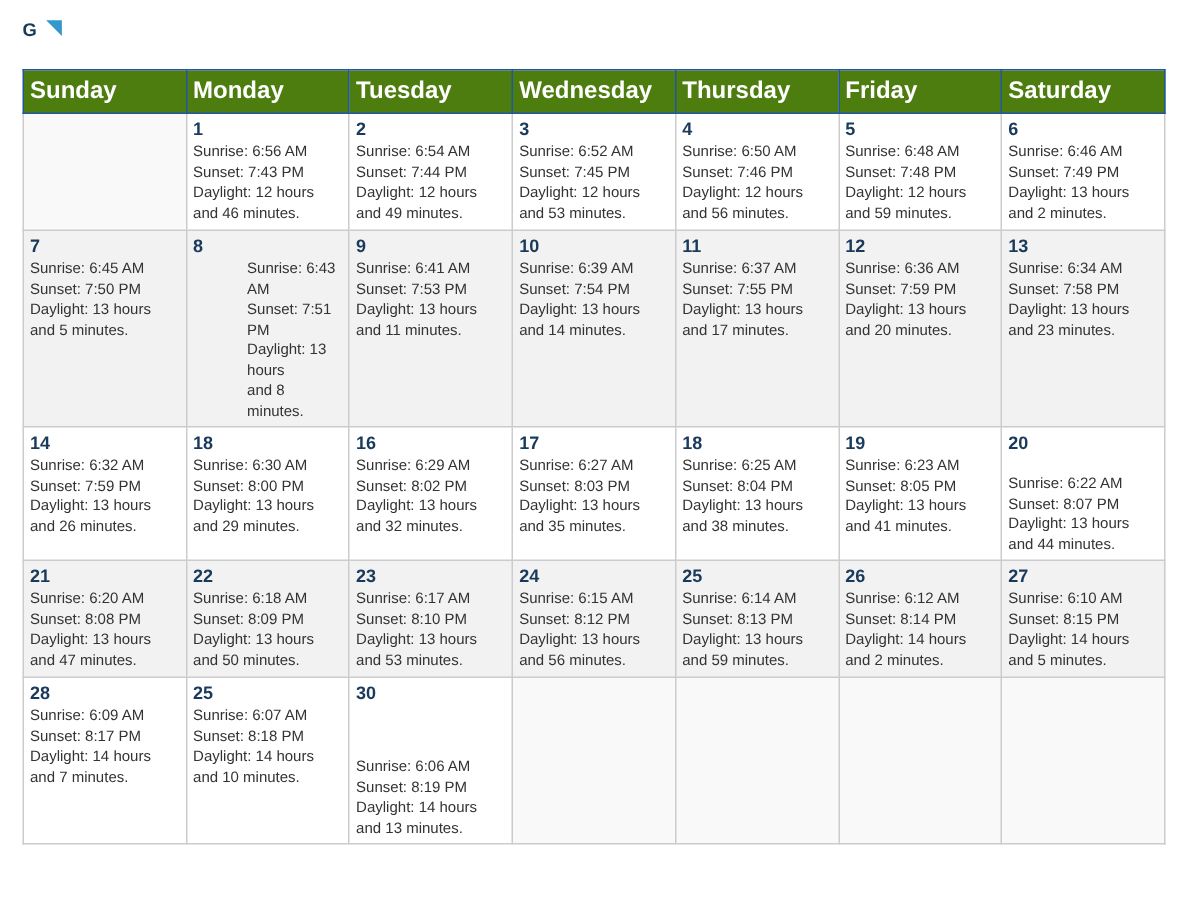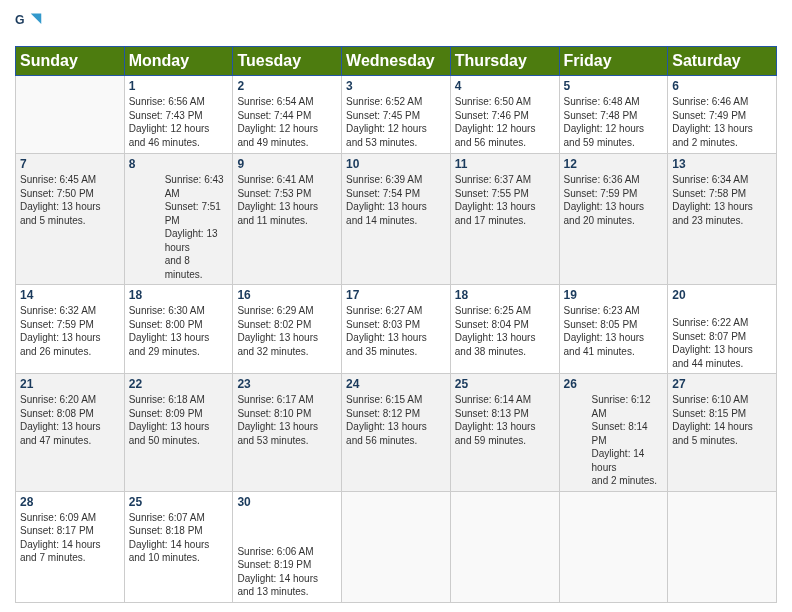--- a/index.html
+++ b/index.html
@@ -304,21 +304,21 @@
           </td>
           <td>
             <span class="day-num">25</span>
             <div class="day-info" style="white-space: pre-line;">Sunrise: 6:14 AM
 Sunset: 8:13 PM
 Daylight: 13 hours
 and 59 minutes.</div>
           </td>
           <td>
             <span class="day-num">26</span>
-            <div class="day-info" style="white-space: pre-line; margin-left: 28px;">Sunrise: 6:12 AM
+            <div class="day-info" style="white-space: pre-line;">Sunrise: 6:12 AM
 Sunset: 8:14 PM
 Daylight: 14 hours
 and 2 minutes.</div>
           </td>
           <td>
             <span class="day-num">27</span>
             <div class="day-info" style="white-space: pre-line;">Sunrise: 6:10 AM
 Sunset: 8:15 PM
 Daylight: 14 hours
 and 5 minutes.</div>

